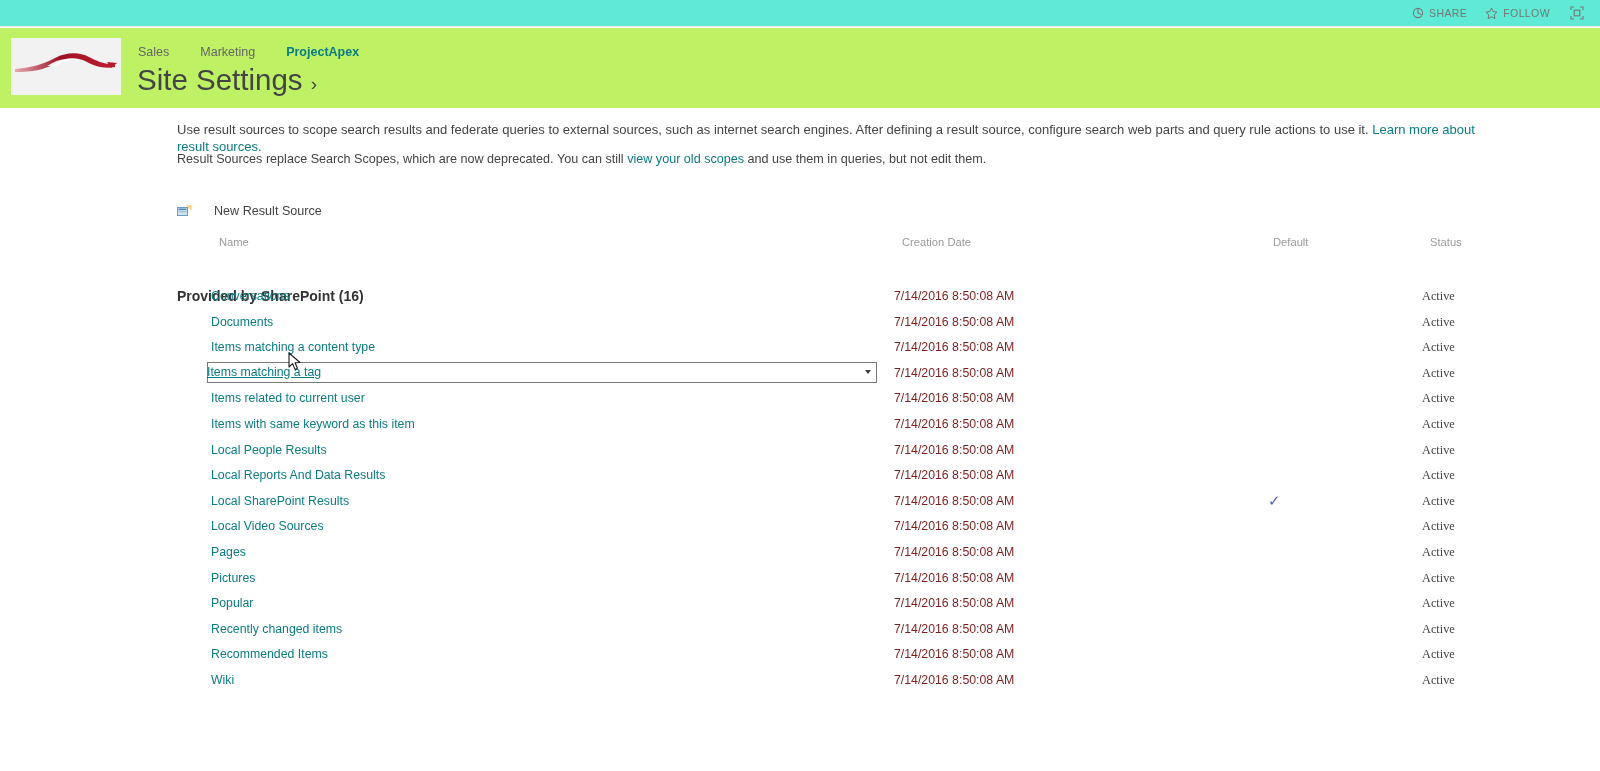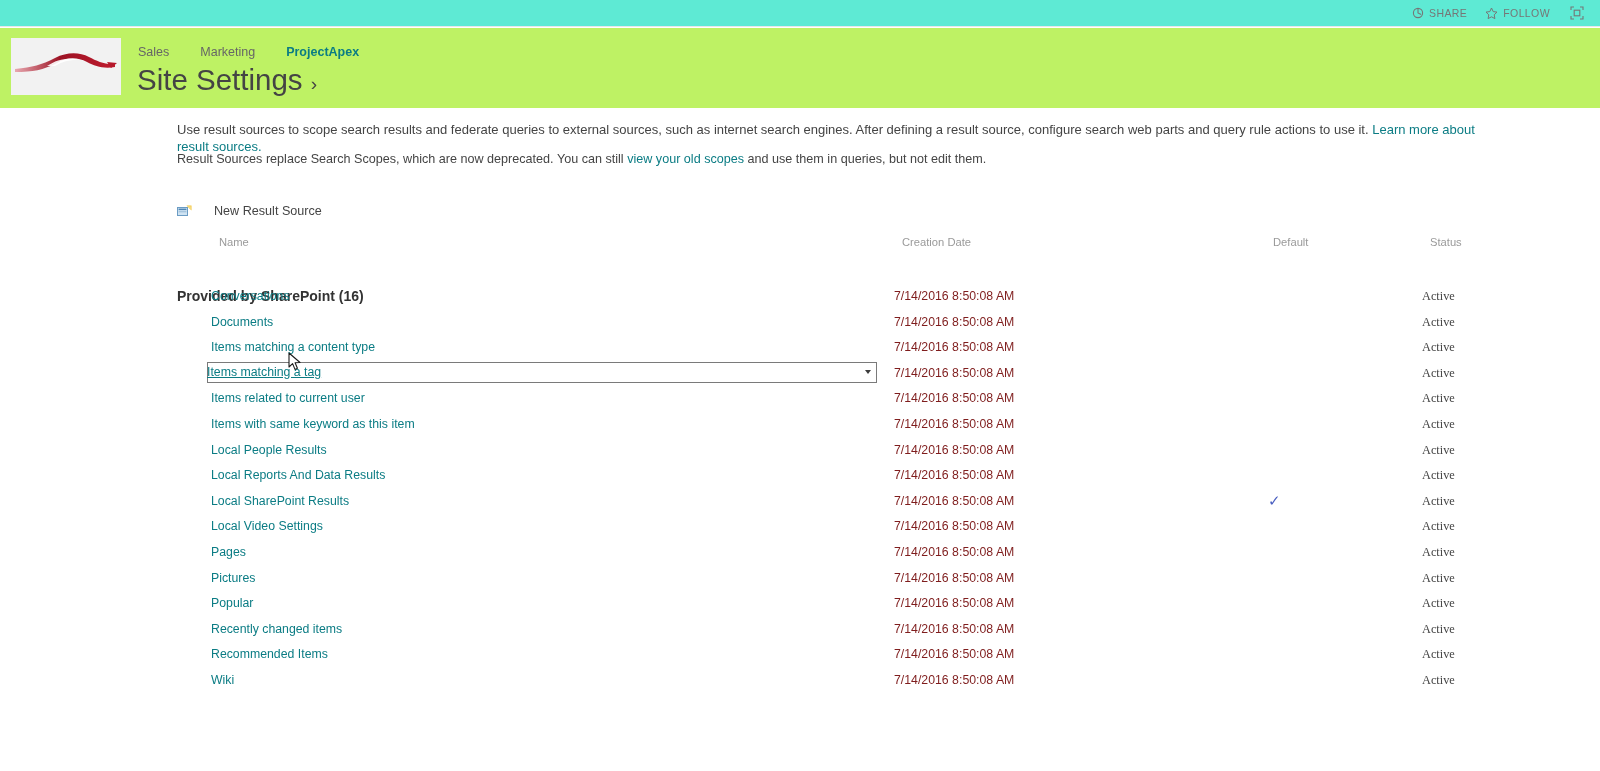--- a/index.html
+++ b/index.html
@@ -284,21 +284,21 @@
           <span class="cell c-default"></span>
           <span class="cell c-status">Active</span>
         </div>
         <div class="row">
           <span class="cell c-name">Local SharePoint Results</span>
           <span class="cell c-date">7/14/2016 8:50:08 AM</span>
           <span class="cell c-default">✓</span>
           <span class="cell c-status">Active</span>
         </div>
         <div class="row">
-          <span class="cell c-name">Local Video Settings</span>
+          <span class="cell c-name">Local Video Sources</span>
           <span class="cell c-date">7/14/2016 8:50:08 AM</span>
           <span class="cell c-default"></span>
           <span class="cell c-status">Active</span>
         </div>
         <div class="row">
           <span class="cell c-name">Pages</span>
           <span class="cell c-date">7/14/2016 8:50:08 AM</span>
           <span class="cell c-default"></span>
           <span class="cell c-status">Active</span>
         </div>

